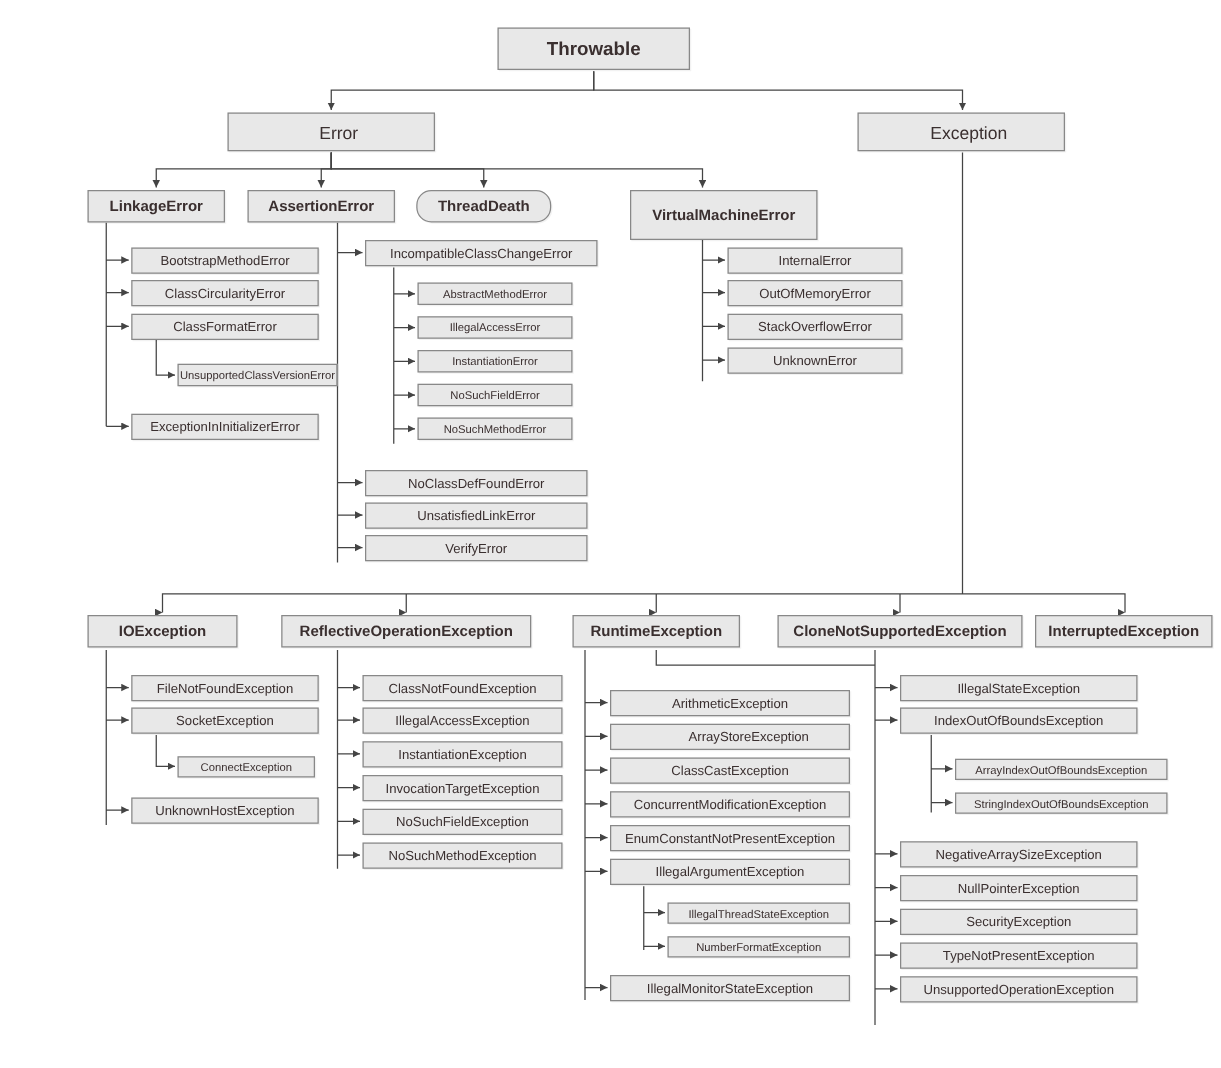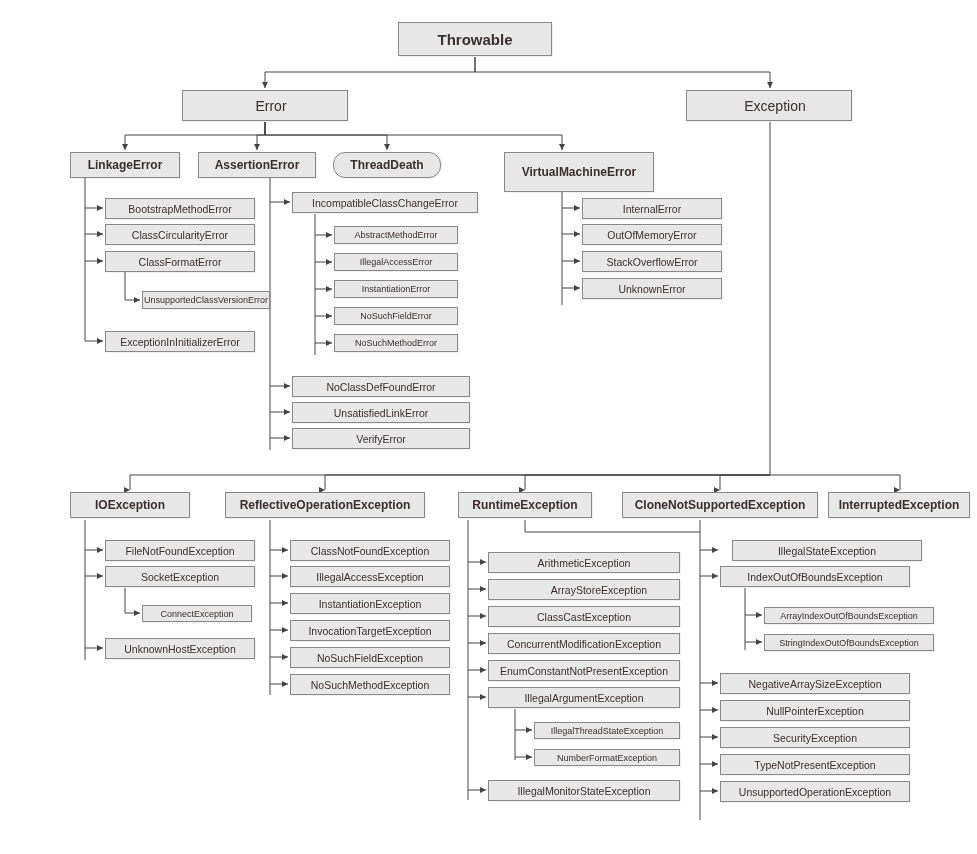--- a/index.html
+++ b/index.html
@@ -185,21 +185,21 @@
 <div class="node lvl4" style="left:488px;top:552px;width:192px;height:21px;">ArithmeticException</div>
 <div class="node lvl4" style="left:488px;top:579px;width:192px;height:21px;padding-left:30px;">ArrayStoreException</div>
 <div class="node lvl4" style="left:488px;top:606px;width:192px;height:21px;">ClassCastException</div>
 <div class="node lvl4" style="left:488px;top:633px;width:192px;height:21px;">ConcurrentModificationException</div>
 <div class="node lvl4" style="left:488px;top:660px;width:192px;height:21px;">EnumConstantNotPresentException</div>
 <div class="node lvl4" style="left:488px;top:687px;width:192px;height:21px;">IllegalArgumentException</div>
 <div class="node lvl5" style="left:534px;top:722px;width:146px;height:17px;">IllegalThreadStateException</div>
 <div class="node lvl5" style="left:534px;top:749px;width:146px;height:17px;">NumberFormatException</div>
 <div class="node lvl4" style="left:488px;top:780px;width:192px;height:21px;">IllegalMonitorStateException</div>
 
-<div class="node lvl4" style="left:720px;top:540px;width:190px;height:21px;margin-left:12px;">IllegalStateException</div>
+<div class="node lvl4" style="left:720px;top:540px;width:190px;height:21px;">IllegalStateException</div>
 <div class="node lvl4" style="left:720px;top:566px;width:190px;height:21px;">IndexOutOfBoundsException</div>
 <div class="node lvl5" style="left:764px;top:607px;width:170px;height:17px;">ArrayIndexOutOfBoundsException</div>
 <div class="node lvl5" style="left:764px;top:634px;width:170px;height:17px;">StringIndexOutOfBoundsException</div>
 <div class="node lvl4" style="left:720px;top:673px;width:190px;height:21px;">NegativeArraySizeException</div>
 <div class="node lvl4" style="left:720px;top:700px;width:190px;height:21px;">NullPointerException</div>
 <div class="node lvl4" style="left:720px;top:727px;width:190px;height:21px;">SecurityException</div>
 <div class="node lvl4" style="left:720px;top:754px;width:190px;height:21px;">TypeNotPresentException</div>
 <div class="node lvl4" style="left:720px;top:781px;width:190px;height:21px;">UnsupportedOperationException</div>
 
 </body></html>

